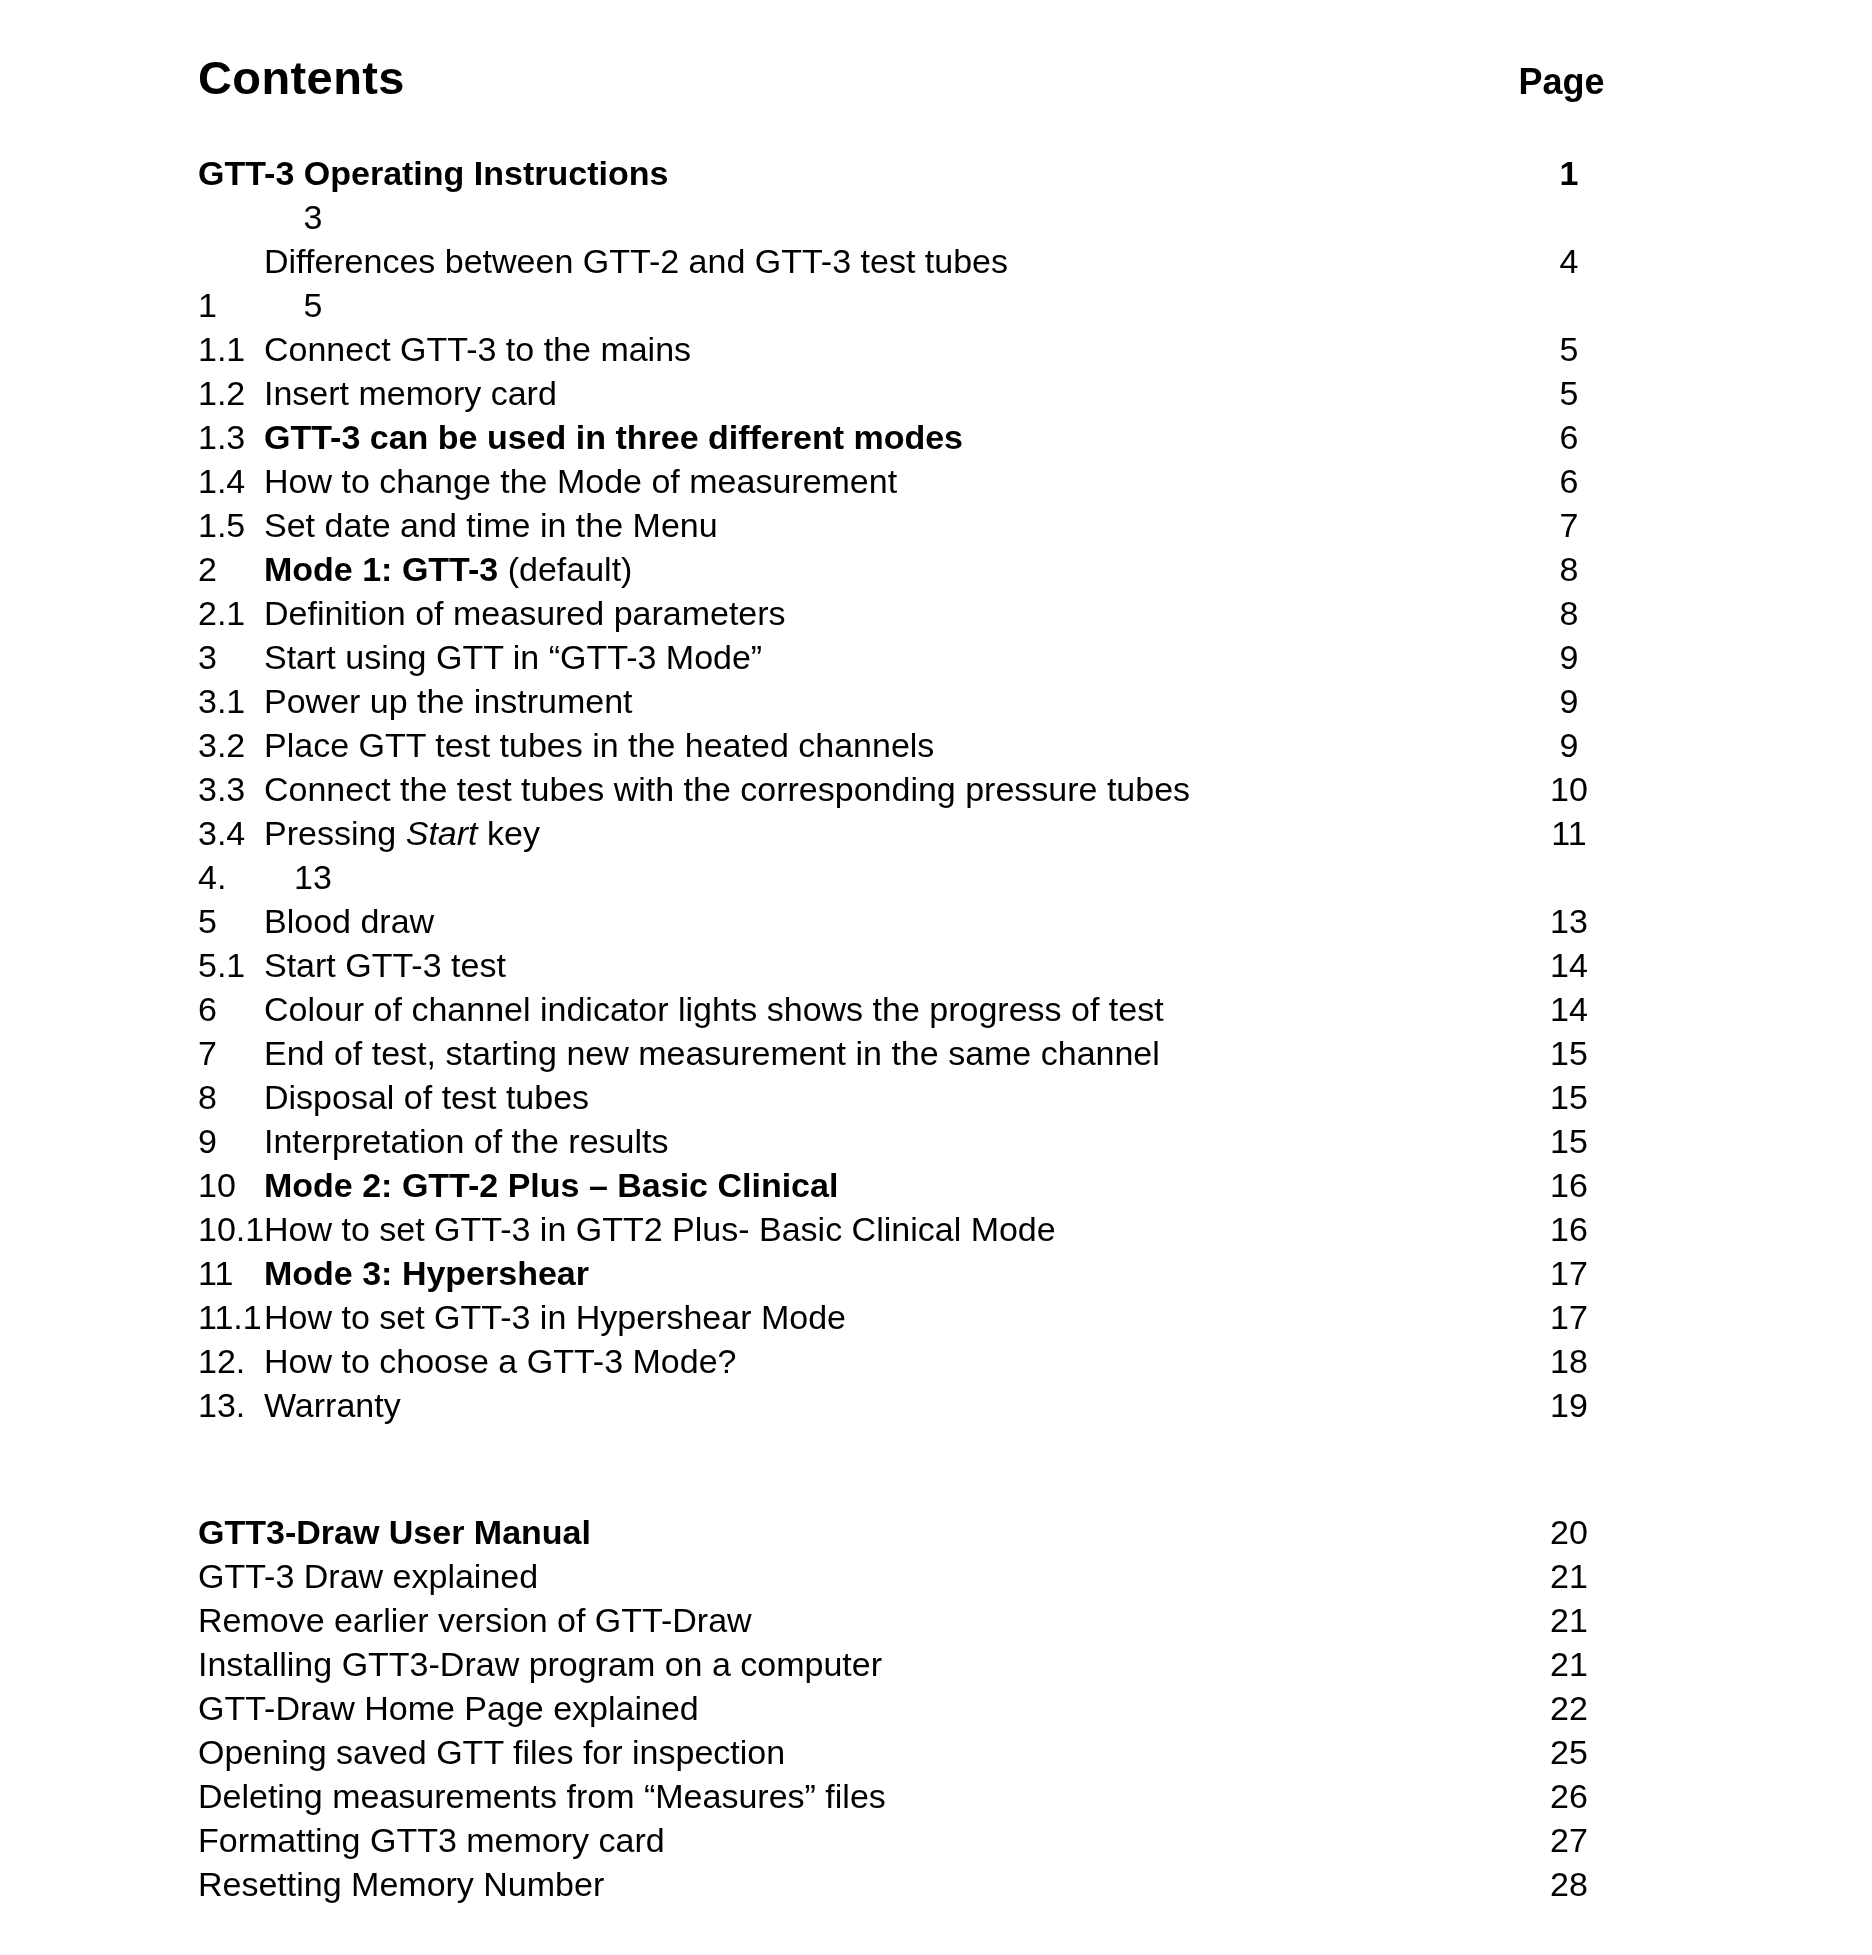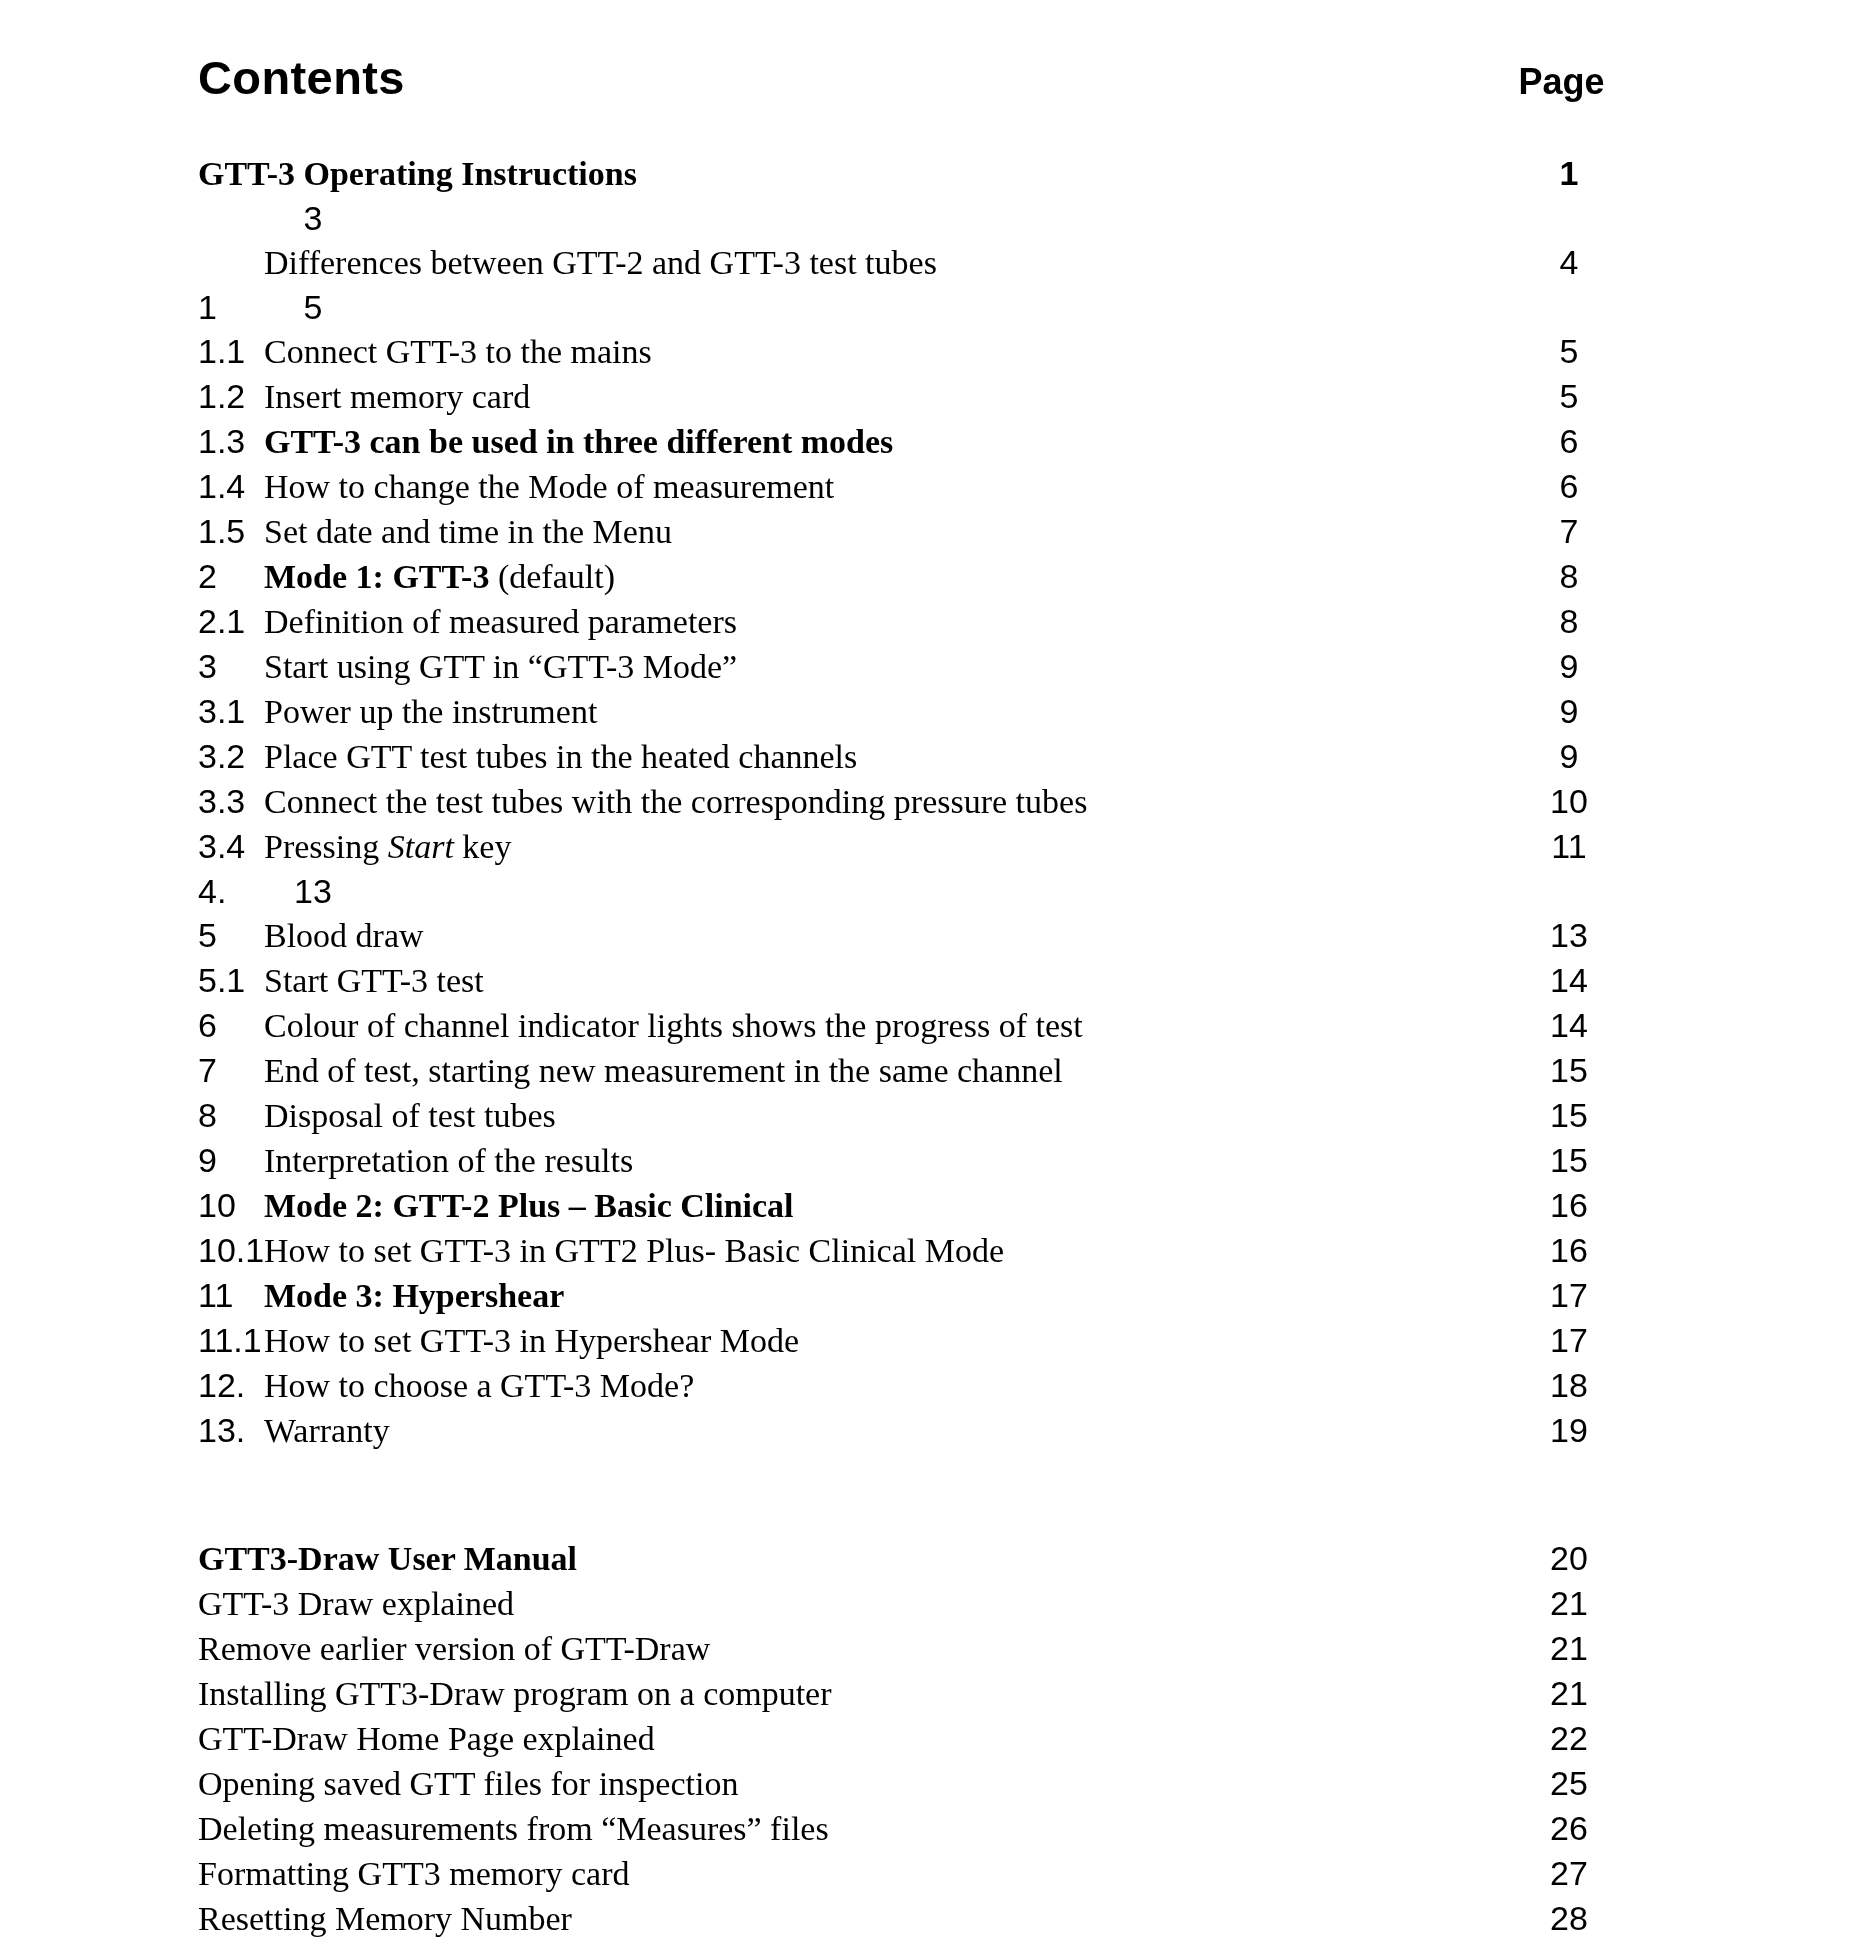--- a/index.html
+++ b/index.html
@@ -23,21 +23,21 @@
   }
   .section { display:block; }
   .sec-1 { margin-top:42px; }
   .sec-2 { margin-top:83px; }
   .row {
     display:flex; align-items:baseline;
     font-size:34px; line-height:44px;
     white-space:pre;
   }
   .num { flex:0 0 66px; width:66px; }
-  .txt { flex:1 1 auto; min-width:0; white-space:pre;font-family:Liberation Serif, serif; }
+  .txt { flex:1 1 auto; min-width:0; white-space:pre; }
   .pg  { flex:0 0 98px; width:98px; text-align:center; }
   .b { font-weight:bold; }
   .i { font-style:italic; }
 </style>
 </head>
 <body>
 
 <div class="doc">
   <div class="hdr">
     <div class="title">Contents</div>

